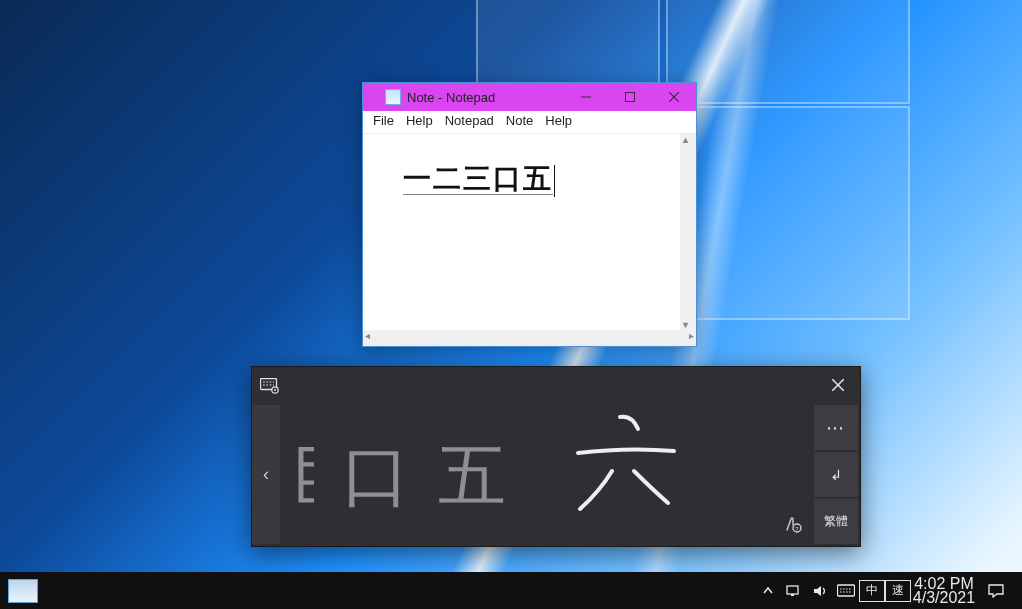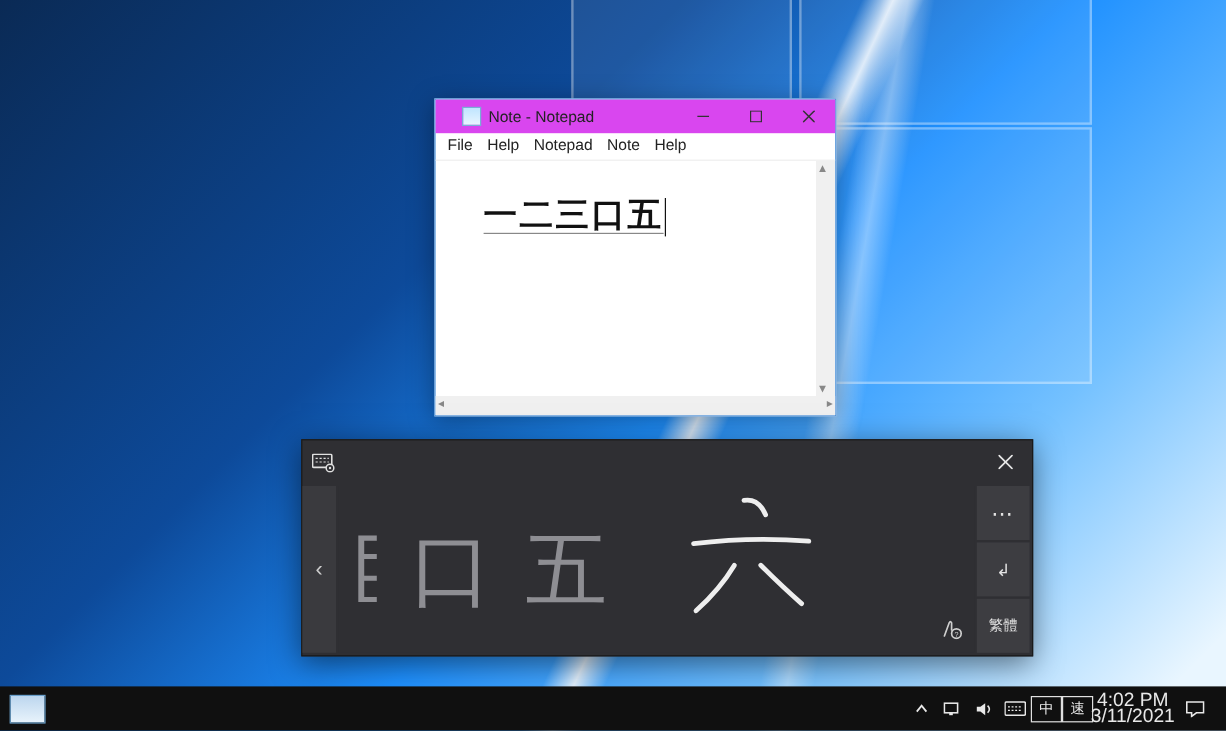--- a/index.html
+++ b/index.html
@@ -364,21 +364,21 @@
         </svg>
     </div>
     <div class="tray-item" data-interactable="true">
       <div class="tray-badge" data-interactable="false">中</div>
     </div>
     <div class="tray-item" data-interactable="true">
       <div class="tray-badge" data-interactable="false">速</div>
     </div>
     <div class="clock" data-interactable="true">
       <span data-interactable="false">4:02 PM</span>
-      <span data-interactable="false">3/11/2021</span>
+      <span data-interactable="false">4/3/2021</span>
     </div>
     <div class="action-center" data-interactable="true">
       <svg width="16" height="14">
           <path d="M1 1 L15 1 L15 10 L9 10 L5 13 L5 10 L1 10 Z" fill="none" stroke="#e8e8e8" stroke-width="1.3"></path>
         </svg>
     </div>
     <div class="show-desktop" data-interactable="true"></div>
   </div>
 </div>
 

